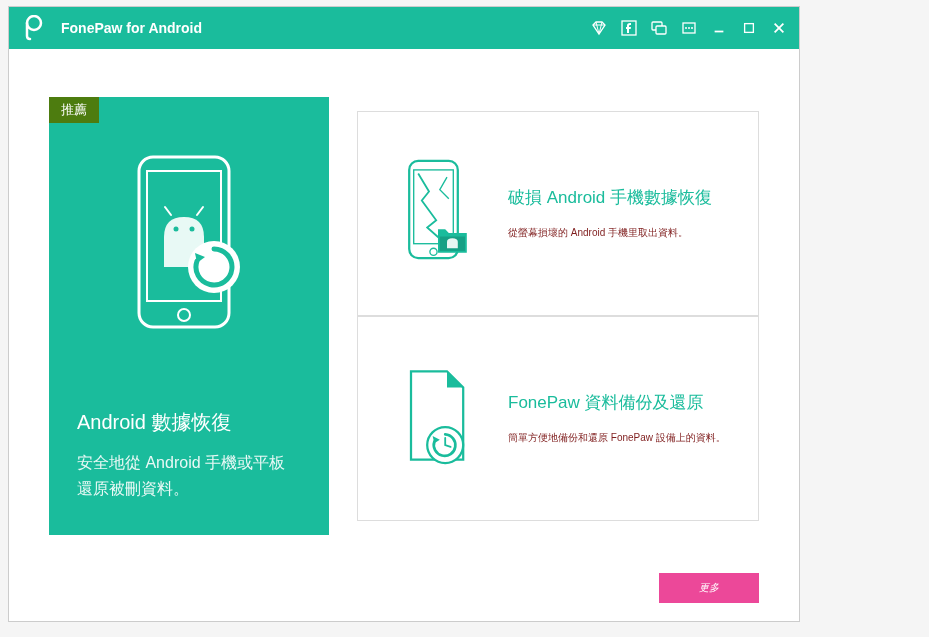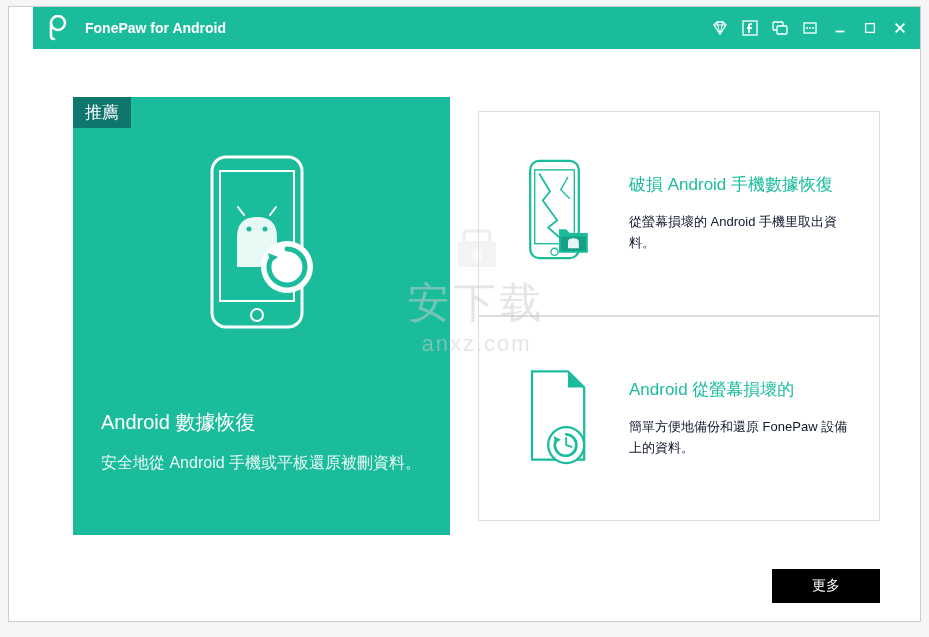--- a/index.html
+++ b/index.html
@@ -8,27 +8,26 @@
       box-sizing: border-box;
     }
     body {
       font-family: "Microsoft YaHei", Arial, sans-serif;
       background: #f5f5f5;
       width: 929px;
       height: 637px;
       overflow: hidden;
     }
     .window {
-      width: 913px;
+      width: 792px;
       height: 616px;
       margin: 6px 8px;
       background: #fff;
       border: 1px solid #ccc;
       position: relative;
-      padding-left: 24px;
     }
     .titlebar {
       height: 42px;
       background: #1abc9c;
       display: flex;
       align-items: center;
       padding: 0 12px;
       color: #fff;
     }
     .logo {
@@ -65,23 +64,23 @@
       height: 438px;
       background: #1abc9c;
       position: relative;
       color: #fff;
       cursor: pointer;
     }
     .badge {
       position: absolute;
       top: 0;
       left: 0;
-      background: #0f766e;
-      color: #fff;
-      font-size: 17px;
+      background: #4d7c0f;
+      color: #fff;
+      font-size: 13px;
       padding: 4px 12px;
     }
     .main-card-illustration {
       display: flex;
       align-items: center;
       justify-content: center;
       height: 280px;
       padding-top: 20px;
     }
     .main-card-text {
@@ -122,37 +121,38 @@
       flex: 1;
       padding-left: 10px;
     }
     .side-card-title {
       color: #1abc9c;
       font-size: 17px;
       font-weight: normal;
       margin-bottom: 16px;
     }
     .side-card-desc {
-      color: #0f172a;
-      font-size: 13px;
+      color: #7f1d1d;
+      font-size: 10px;
       line-height: 1.6;
     }
     .more-area {
       position: absolute;
       bottom: 18px;
       right: 40px;
     }
     .more-button {
-      background: #000000;
+      background: #ec4899;
       color: #fff;
       border: none;
       padding: 8px 40px;
-      font-size: 14px;
+      font-size: 10px;
       cursor: pointer;
       font-family: inherit;
+      font-style: italic;
     }
     .watermark {
       position: absolute;
       left: 50%;
       top: 48%;
       transform: translate(-50%, -50%);
       color: #ccc;
       opacity: 0.5;
       pointer-events: none;
       text-align: center;
@@ -276,33 +276,24 @@
           <svg viewBox="0 0 100 130" width="90" height="120">
             <path d="M 20 12 L 60 12 L 78 30 L 78 110 L 20 110 Z" fill="none" stroke="#1abc9c" stroke-width="2.5"></path>
             <path d="M 60 12 L 60 30 L 78 30 Z" fill="#1abc9c"></path>
             <circle cx="58" cy="94" r="20" fill="#fff" stroke="#1abc9c" stroke-width="2.5"></circle>
             <path d="M 58 82 A 12 12 0 1 1 46 90" fill="none" stroke="#1abc9c" stroke-width="3" stroke-linecap="round"></path>
             <path d="M 44 84 L 46 92 L 52 88 Z" fill="#1abc9c"></path>
             <path d="M 58 86 L 58 94 L 64 96" fill="none" stroke="#1abc9c" stroke-width="2" stroke-linecap="round"></path>
           </svg>
         </div>
         <div class="side-card-text">
-          <div class="side-card-title">Android 從螢幕損壞的</div>
+          <div class="side-card-title">FonePaw 資料備份及還原</div>
           <div class="side-card-desc">簡單方便地備份和還原 FonePaw 設備上的資料。</div>
         </div>
       </div>
     </div>
 
-    <div class="watermark">
-      <svg viewBox="0 0 50 44" width="50" height="44" style="opacity:0.7">
-        <path d="M 12 14 L 12 8 Q 12 4 16 4 L 34 4 Q 38 4 38 8 L 38 14" fill="none" stroke="#ccc" stroke-width="3"></path>
-        <rect x="6" y="14" width="38" height="26" rx="3" fill="#ddd"></rect>
-        <path d="M 20 24 L 25 20 L 30 24 L 30 32 L 25 36 L 20 32 Z" fill="#eee"></path>
-      </svg>
-      <div class="watermark-main">安下载</div>
-      <div class="watermark-sub">anxz.com</div>
-    </div>
   </div>
 
   <div class="more-area">
     <button class="more-button">更多</button>
   </div>
 </div>
 
 </body></html>

